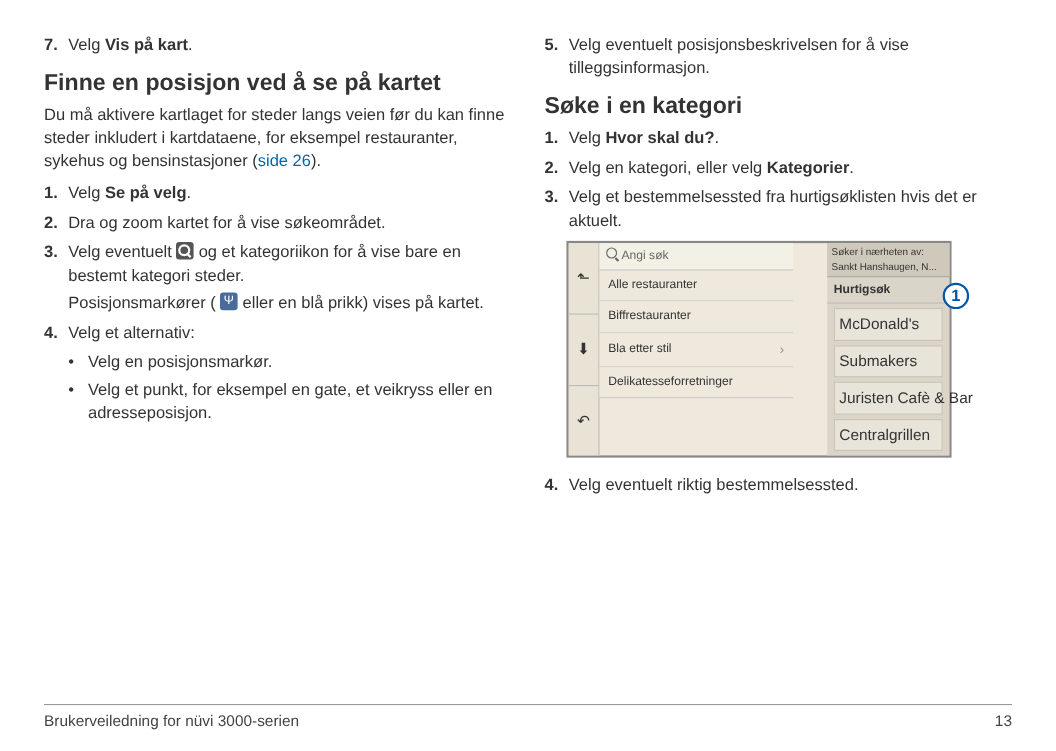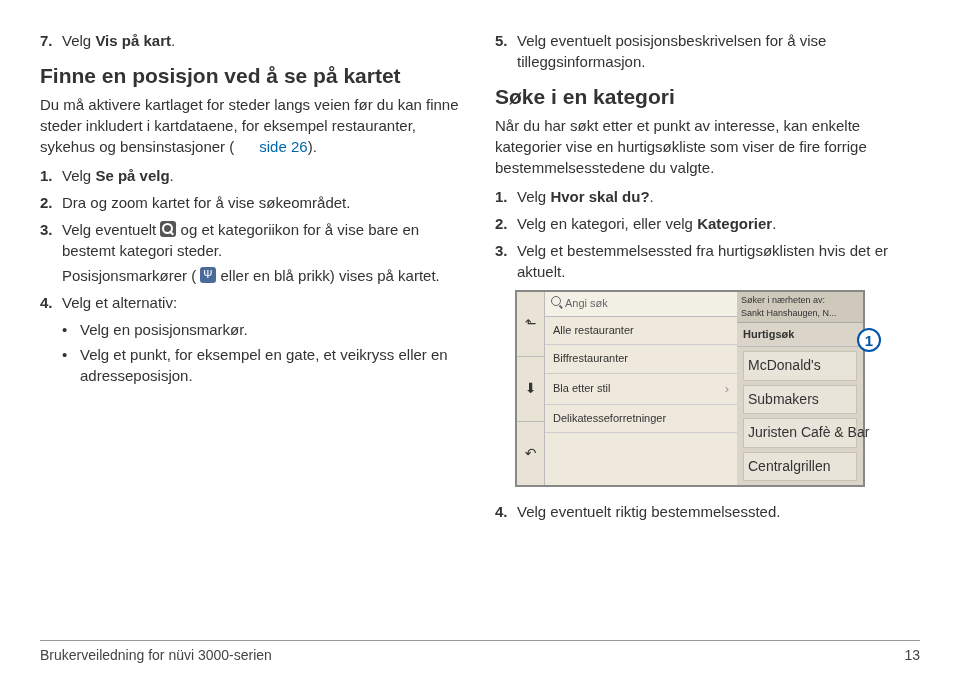--- a/index.html
+++ b/index.html
@@ -29,21 +29,21 @@
     font-weight: bold;
     min-width: 22px;
   }
   .bold { font-weight: bold; }
   .heading {
     font-weight: bold;
     font-size: 21px;
     margin: 10px 0 4px 0;
   }
   .para { margin-bottom: 8px; }
-  .link { color: #0066aa; margin-left: 25px; }
+  .link { color: #0066aa; }
   .bullet {
     display: flex;
     margin-left: 22px;
     margin-bottom: 4px;
   }
   .bullet-mark { min-width: 18px; }
   .inline-icon {
     display: inline-block;
     width: 16px;
     height: 16px;
@@ -129,22 +129,23 @@
   }
   .device-list .item {
     padding: 6px 8px;
     border-bottom: 1px solid #ccc;
     background: #eee9dc;
     display: flex;
     justify-content: space-between;
     align-items: center;
   }
   .device-right {
-    width: 126px;
+    width: 111px;
     background: #dad5c8;
+    margin-left: 31px;
   }
   .device-right .rhead {
     font-size: 9px;
     padding: 2px 4px;
     color: #333;
     background: #cfc9bb;
     border-bottom: 1px solid #aaa;
     white-space: nowrap;
   }
   .device-right .rtitle {
@@ -250,21 +251,20 @@
     </div>
   </div>
 
   <div class="col">
     <div class="num-item">
       <span class="num">5.</span>
       <span>Velg eventuelt posisjonsbeskrivelsen for å vise tilleggsinformasjon.</span>
     </div>
 
     <div class="heading">Søke i en kategori</div>
-    <div class="para">Når du har søkt etter et punkt av interesse, kan enkelte kategorier vise en hurtigsøkliste som viser de fire forrige bestemmelsesstedene du valgte.</div>
 
     <div class="num-item">
       <span class="num">1.</span>
       <span>
         <span>Velg </span><span class="bold">Hvor skal du?</span><span>.</span>
       </span>
     </div>
     <div class="num-item">
       <span class="num">2.</span>
       <span>

